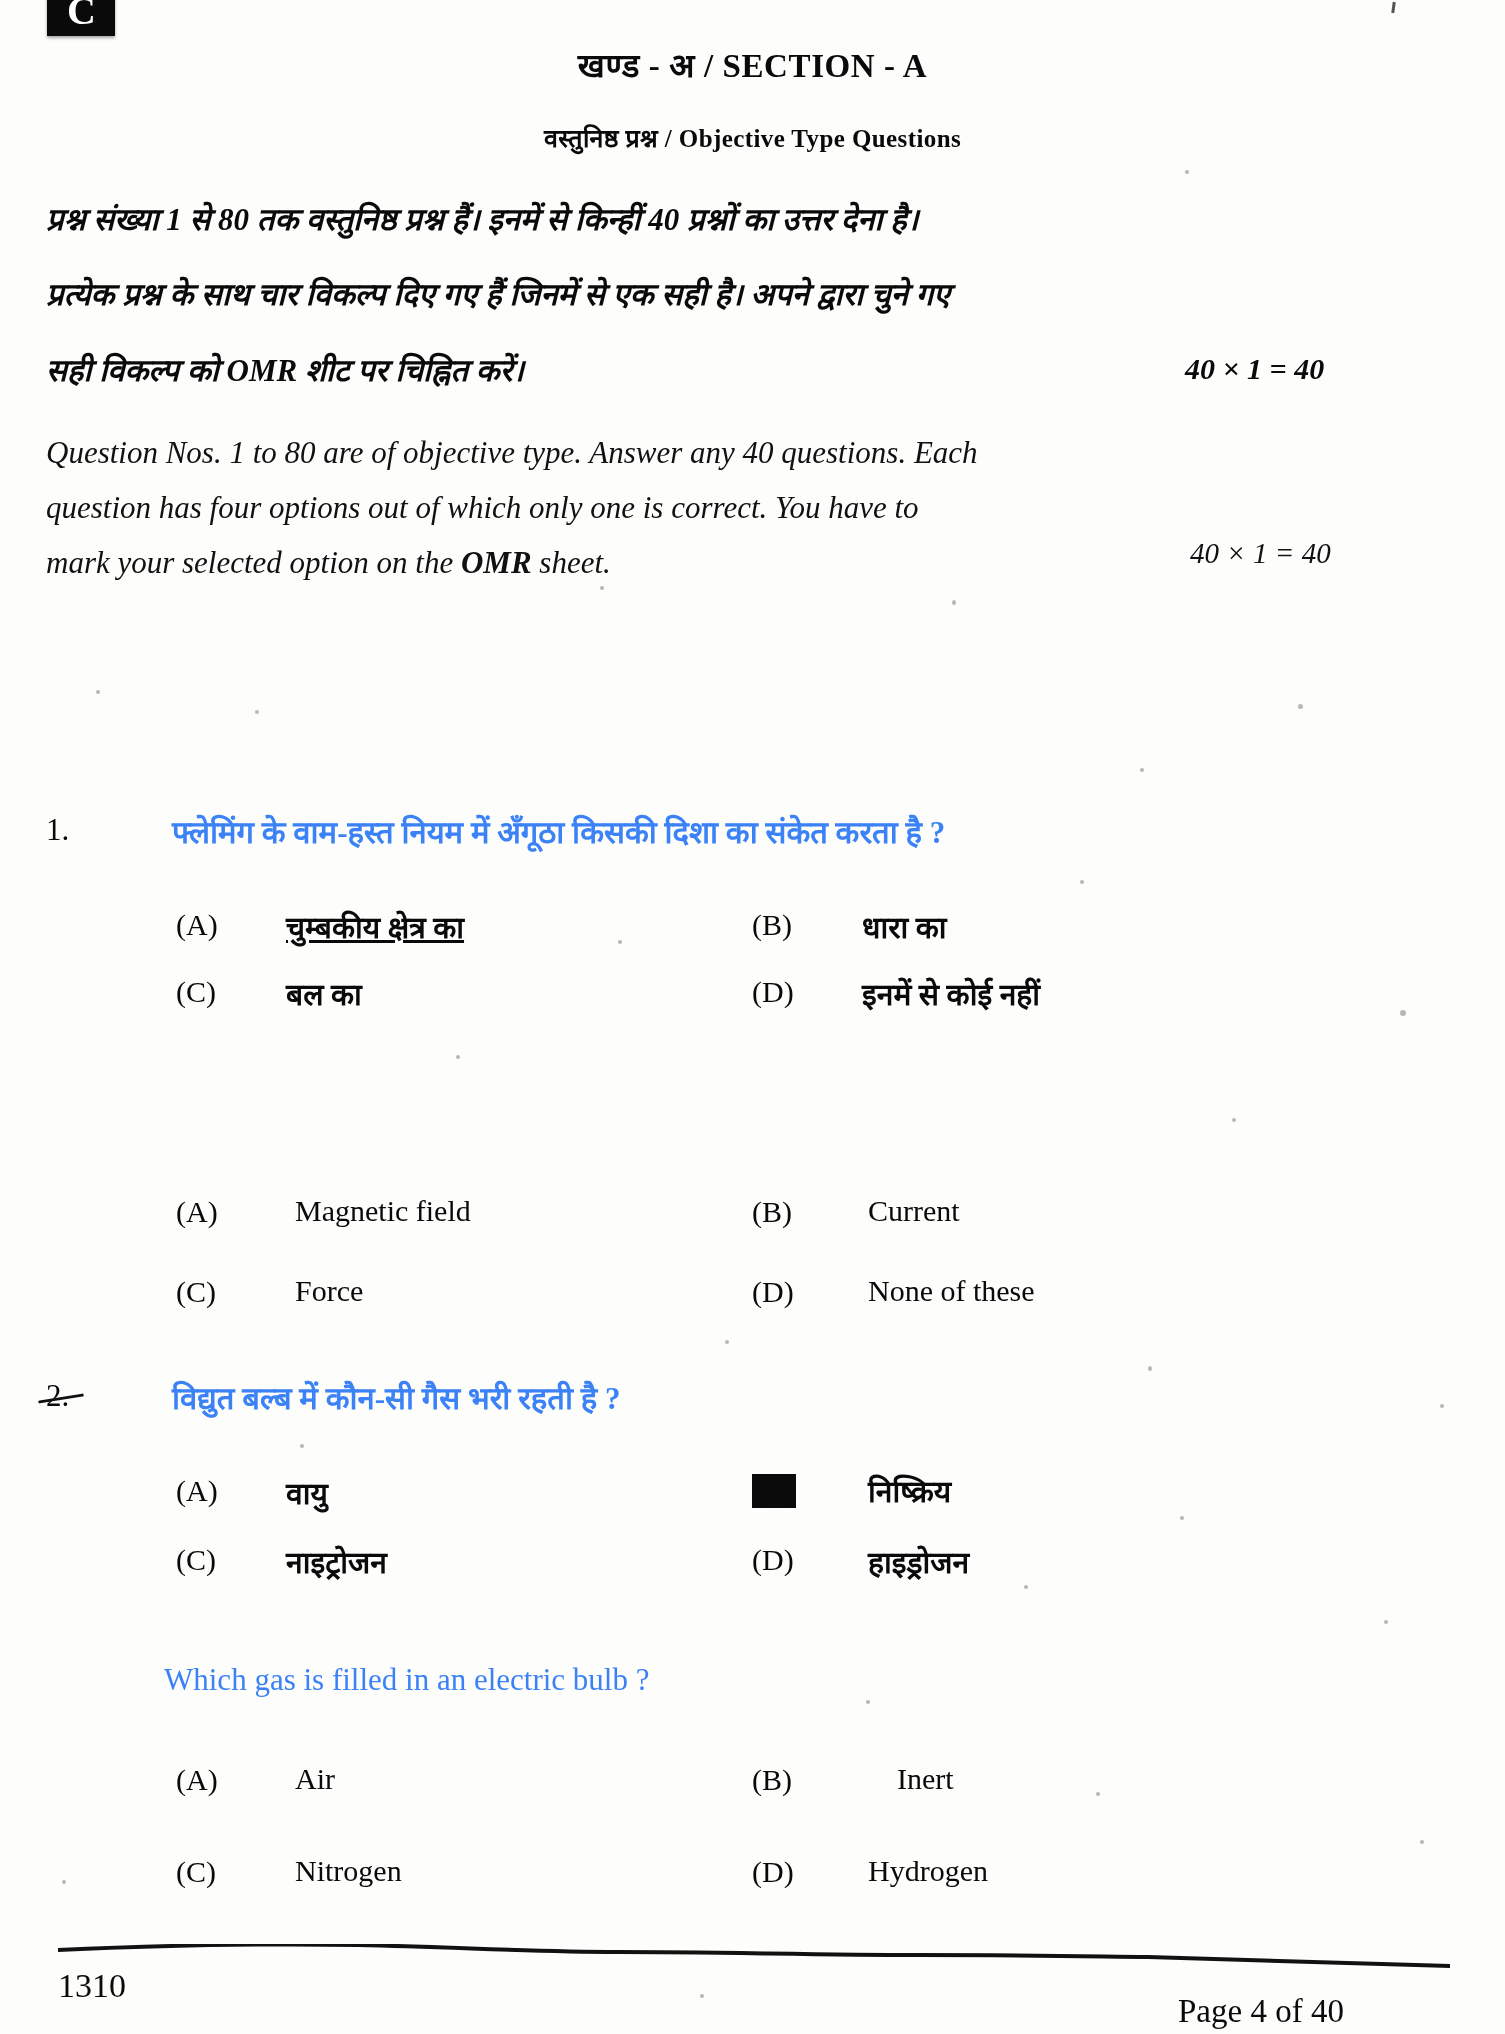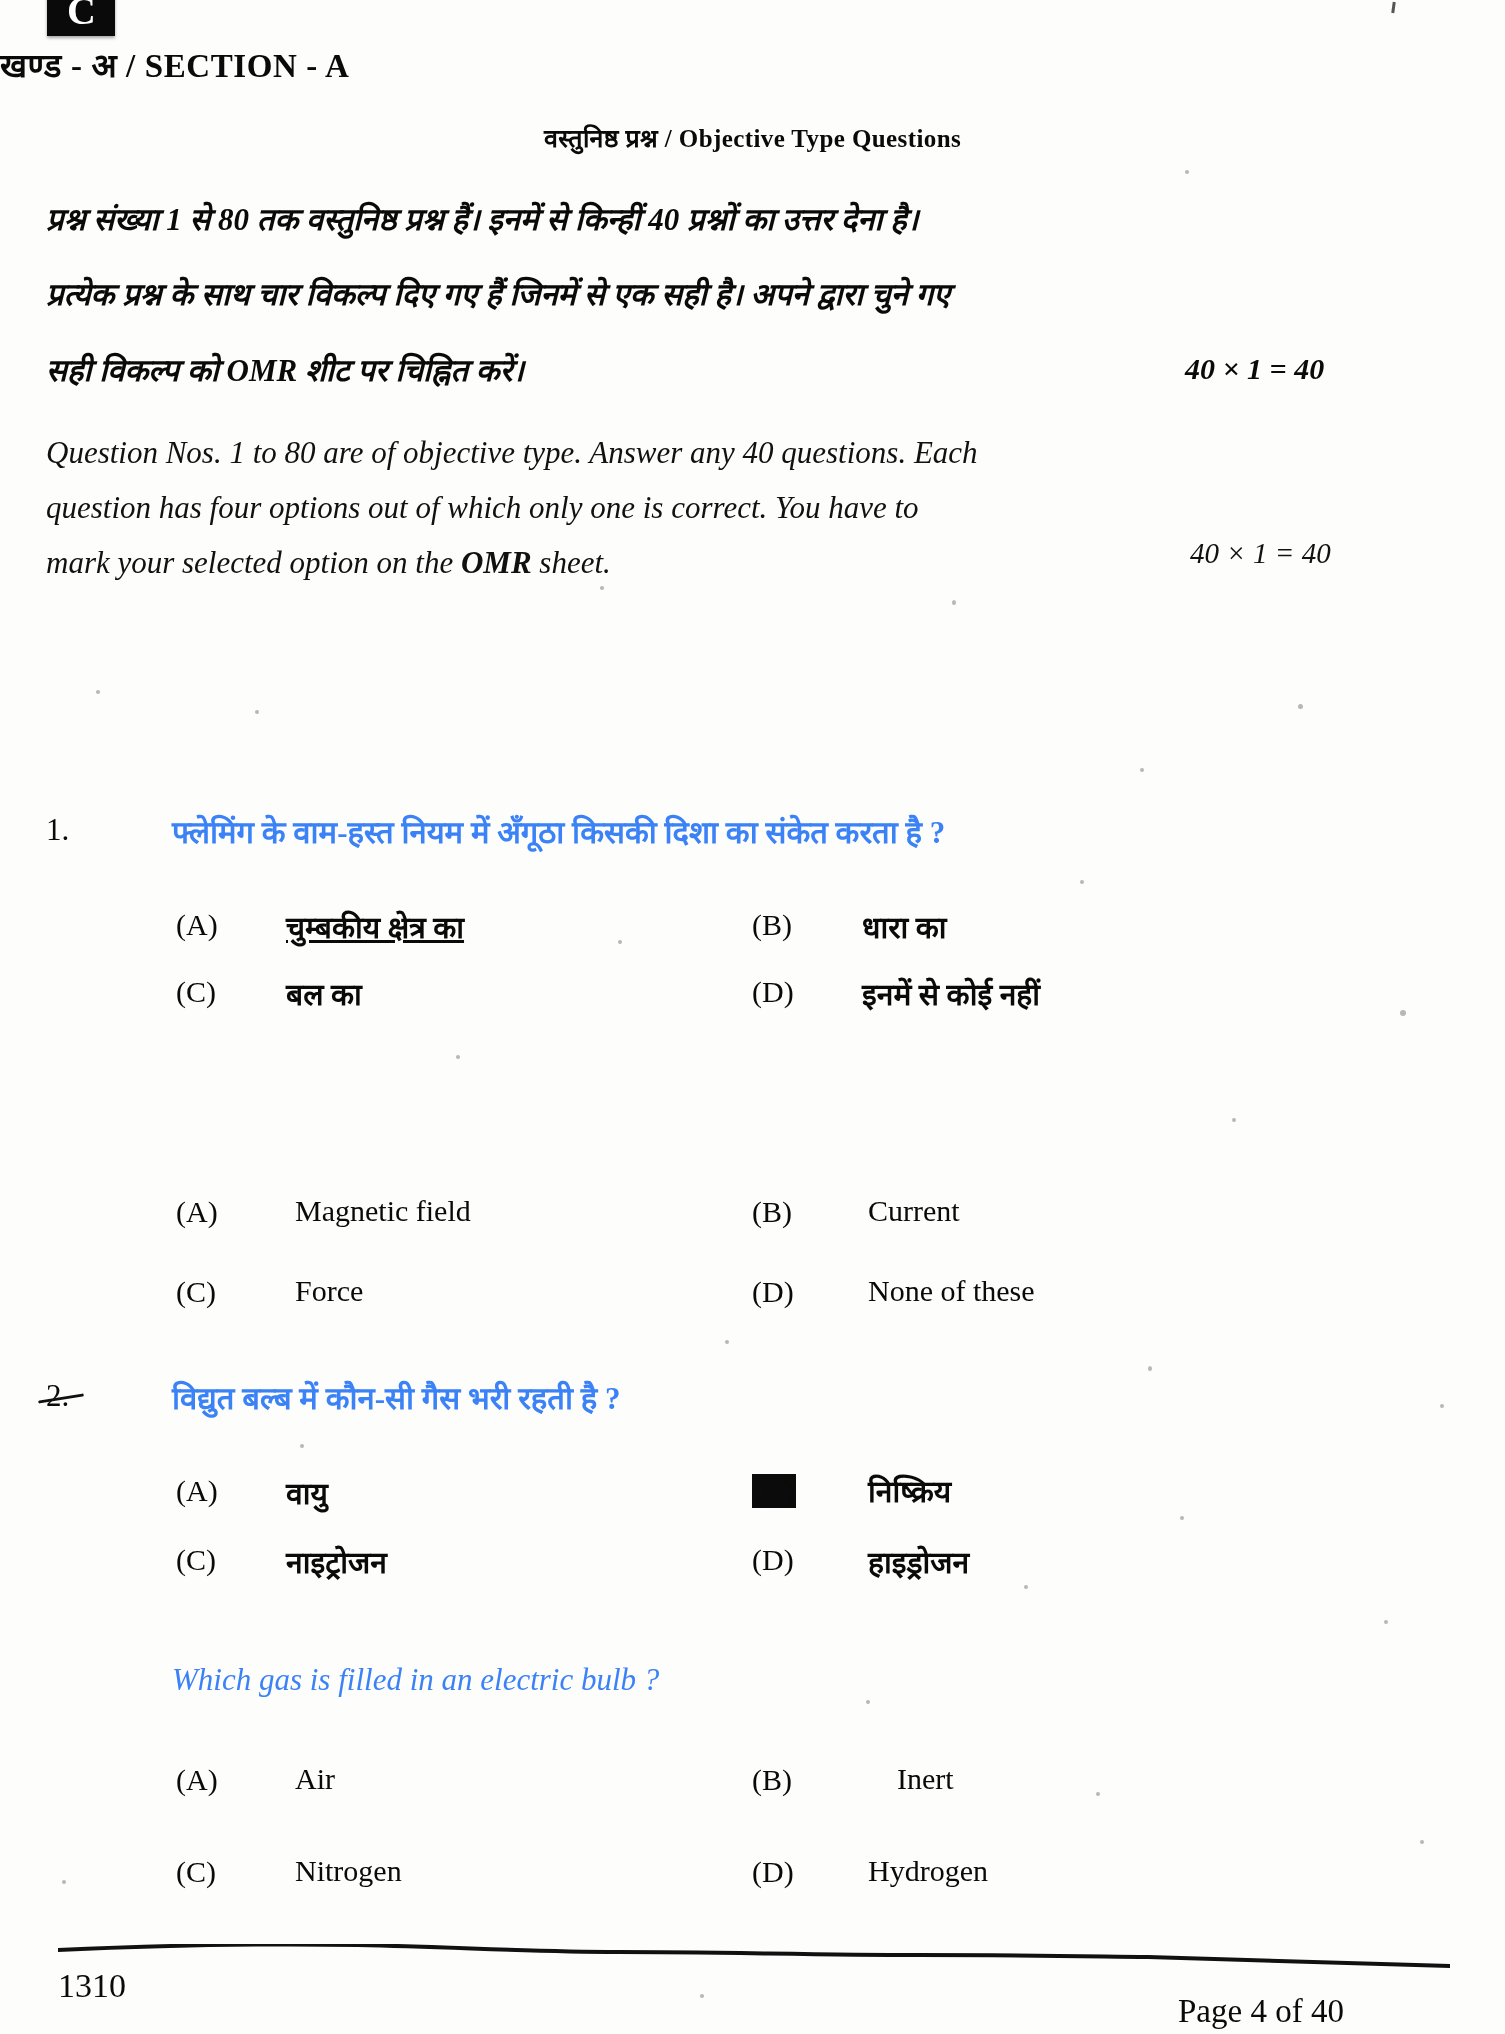--- a/index.html
+++ b/index.html
@@ -54,21 +54,21 @@
     transform: rotate(8deg);
     opacity: .8;
   }
 
   
   .section-head {
     position: absolute;
     left: 0;
     top: 42px;
     width: 1505px;
-    text-align: left;
+    text-align: center;
     font-family: "Liberation Serif", serif;
     font-weight: bold;
     font-size: 33px;
     letter-spacing: .6px;
     color: #0a0a0a;
   }
   .subject-head {
     position: absolute;
     left: 0;
     top: 120px;
@@ -255,21 +255,21 @@
   <div class="opt-label" style="left:176px; top:1474px;">(A)</div>
   <div class="opt-text hi" style="left:286px; top:1472px;">वायु</div>
   <div class="opt-label filled" style="left:752px; top:1474px;">(B)</div>
   <div class="opt-text hi" style="left:868px; top:1470px;">निष्क्रिय</div>
 
   <div class="opt-label" style="left:176px; top:1543px;">(C)</div>
   <div class="opt-text hi" style="left:286px; top:1541px;">नाइट्रोजन</div>
   <div class="opt-label" style="left:752px; top:1543px;">(D)</div>
   <div class="opt-text hi" style="left:868px; top:1541px;">हाइड्रोजन</div>
 
-  <div class="qtext" style="left:172px; top:1662px;font-style:italic;">Which gas is filled in an electric bulb ?</div>
+  <div class="qtext" style="left:164px; top:1662px;">Which gas is filled in an electric bulb ?</div>
 
   <div class="opt-label" style="left:176px; top:1763px;">(A)</div>
   <div class="opt-text" style="left:295px; top:1762px;">Air</div>
   <div class="opt-label" style="left:752px; top:1763px;">(B)</div>
   <div class="opt-text" style="left:897px; top:1762px;">Inert</div>
 
   <div class="opt-label" style="left:176px; top:1855px;">(C)</div>
   <div class="opt-text" style="left:295px; top:1854px;">Nitrogen</div>
   <div class="opt-label" style="left:752px; top:1855px;">(D)</div>
   <div class="opt-text" style="left:868px; top:1854px;">Hydrogen</div>

